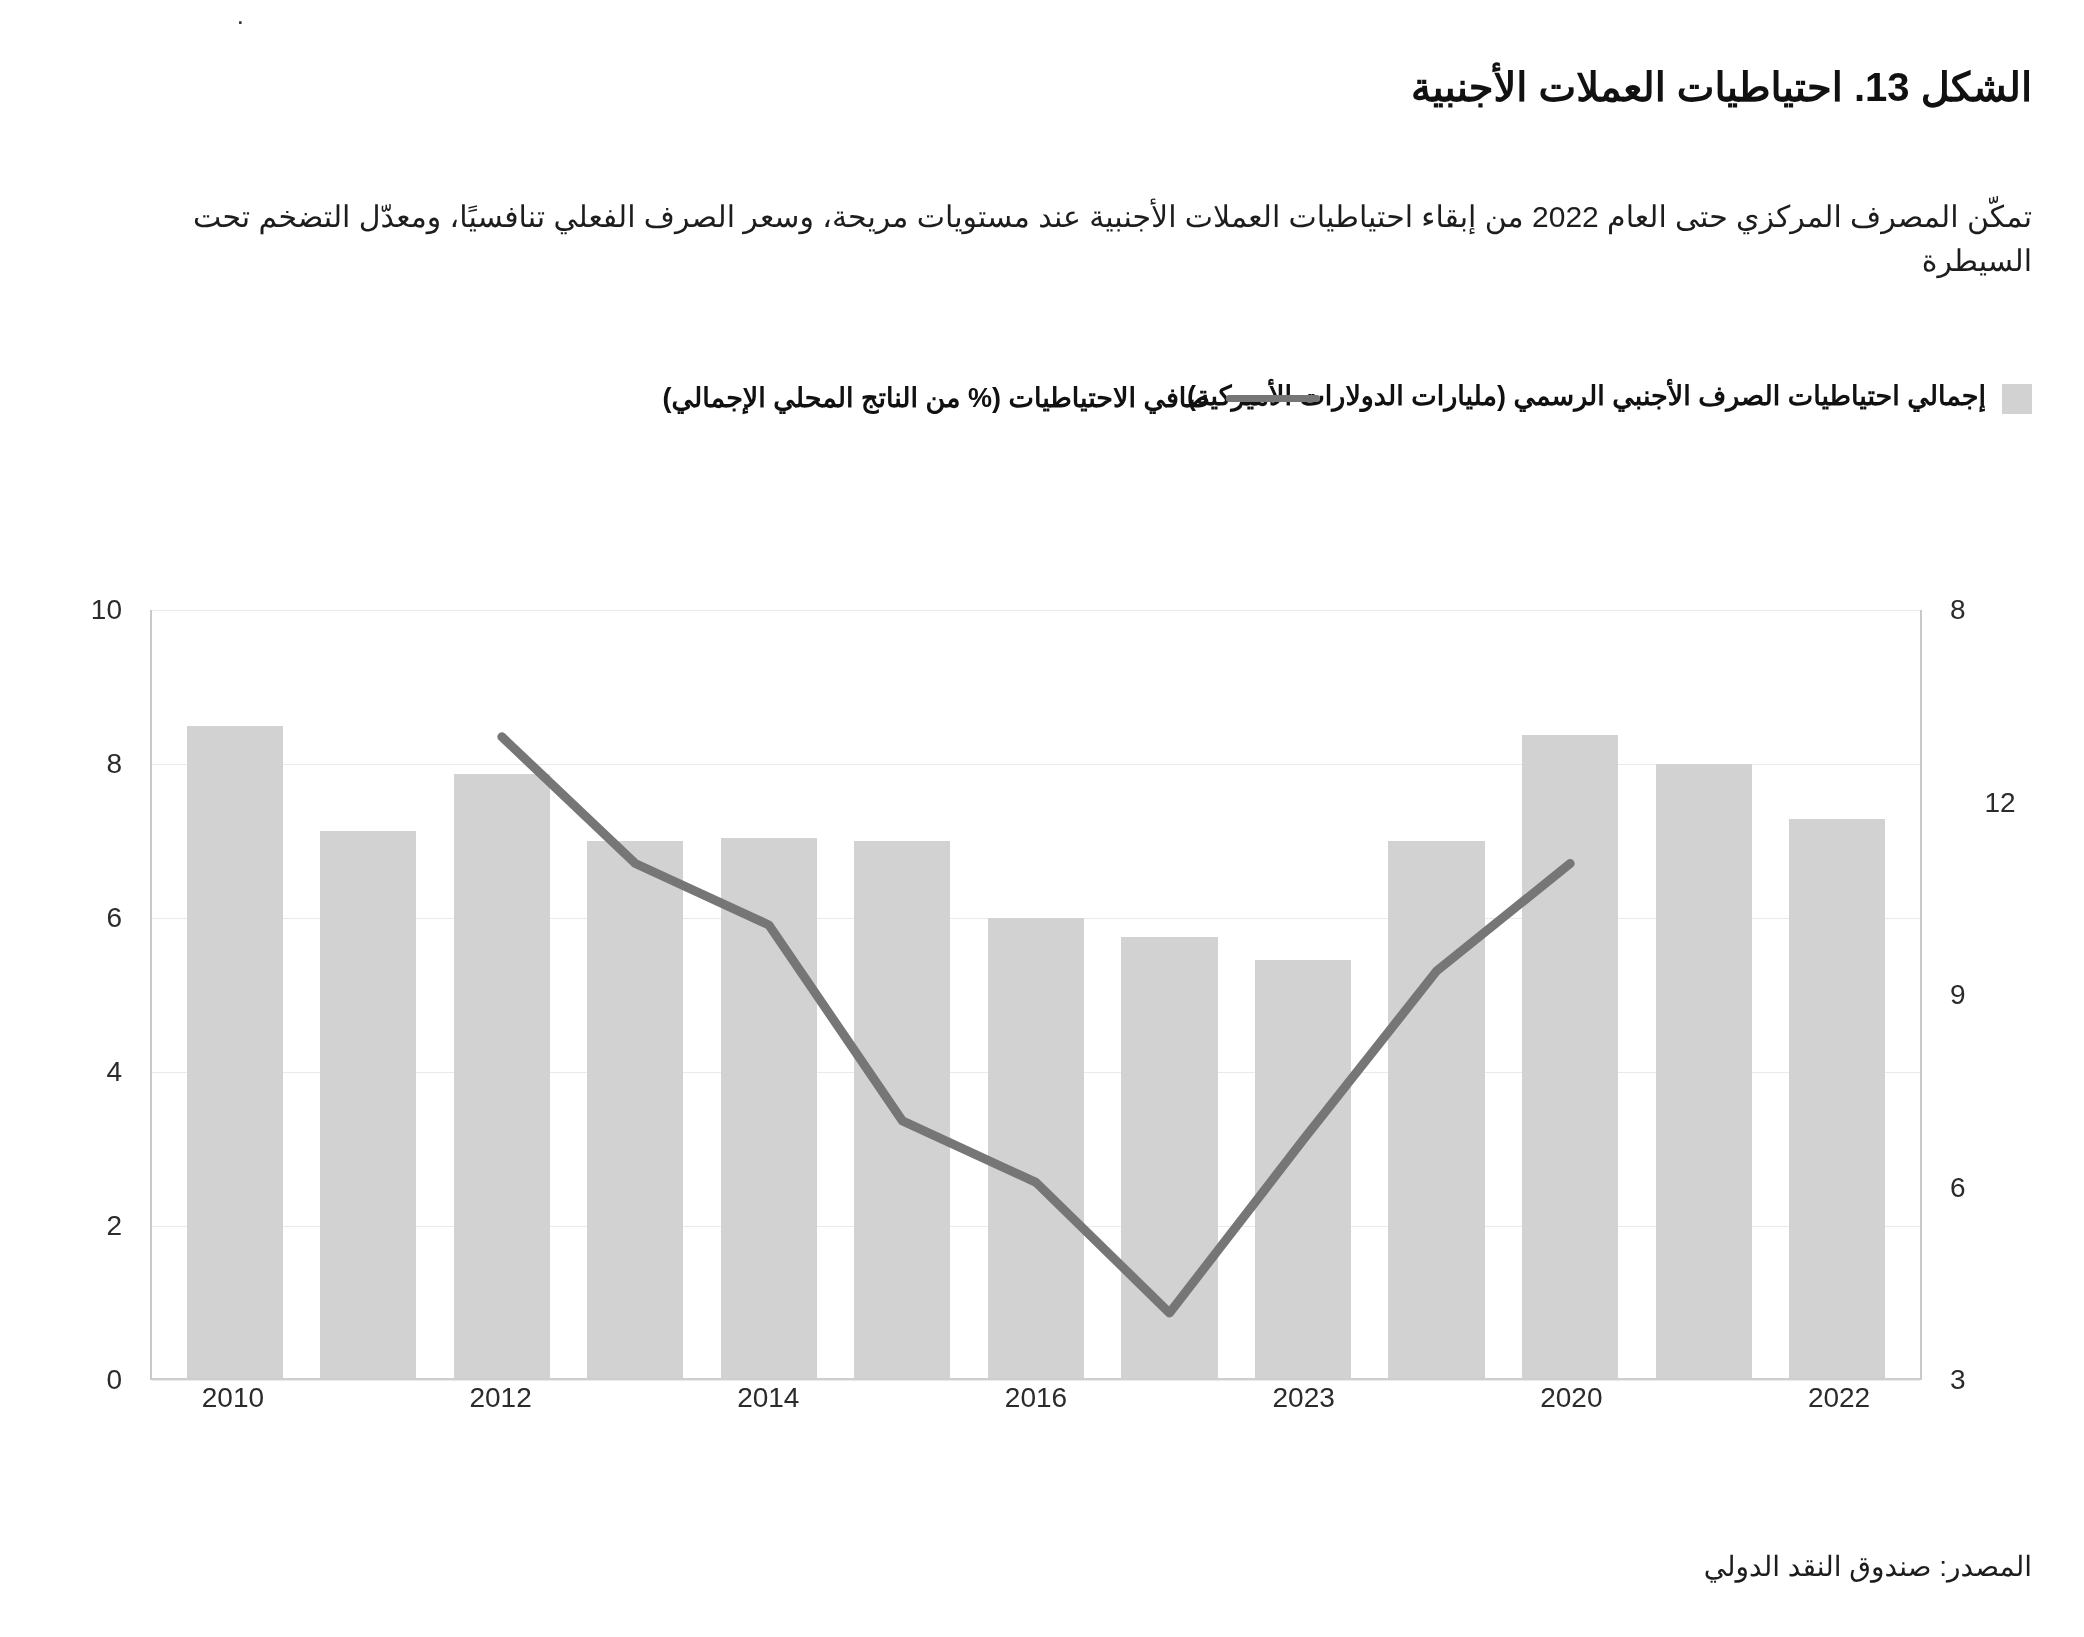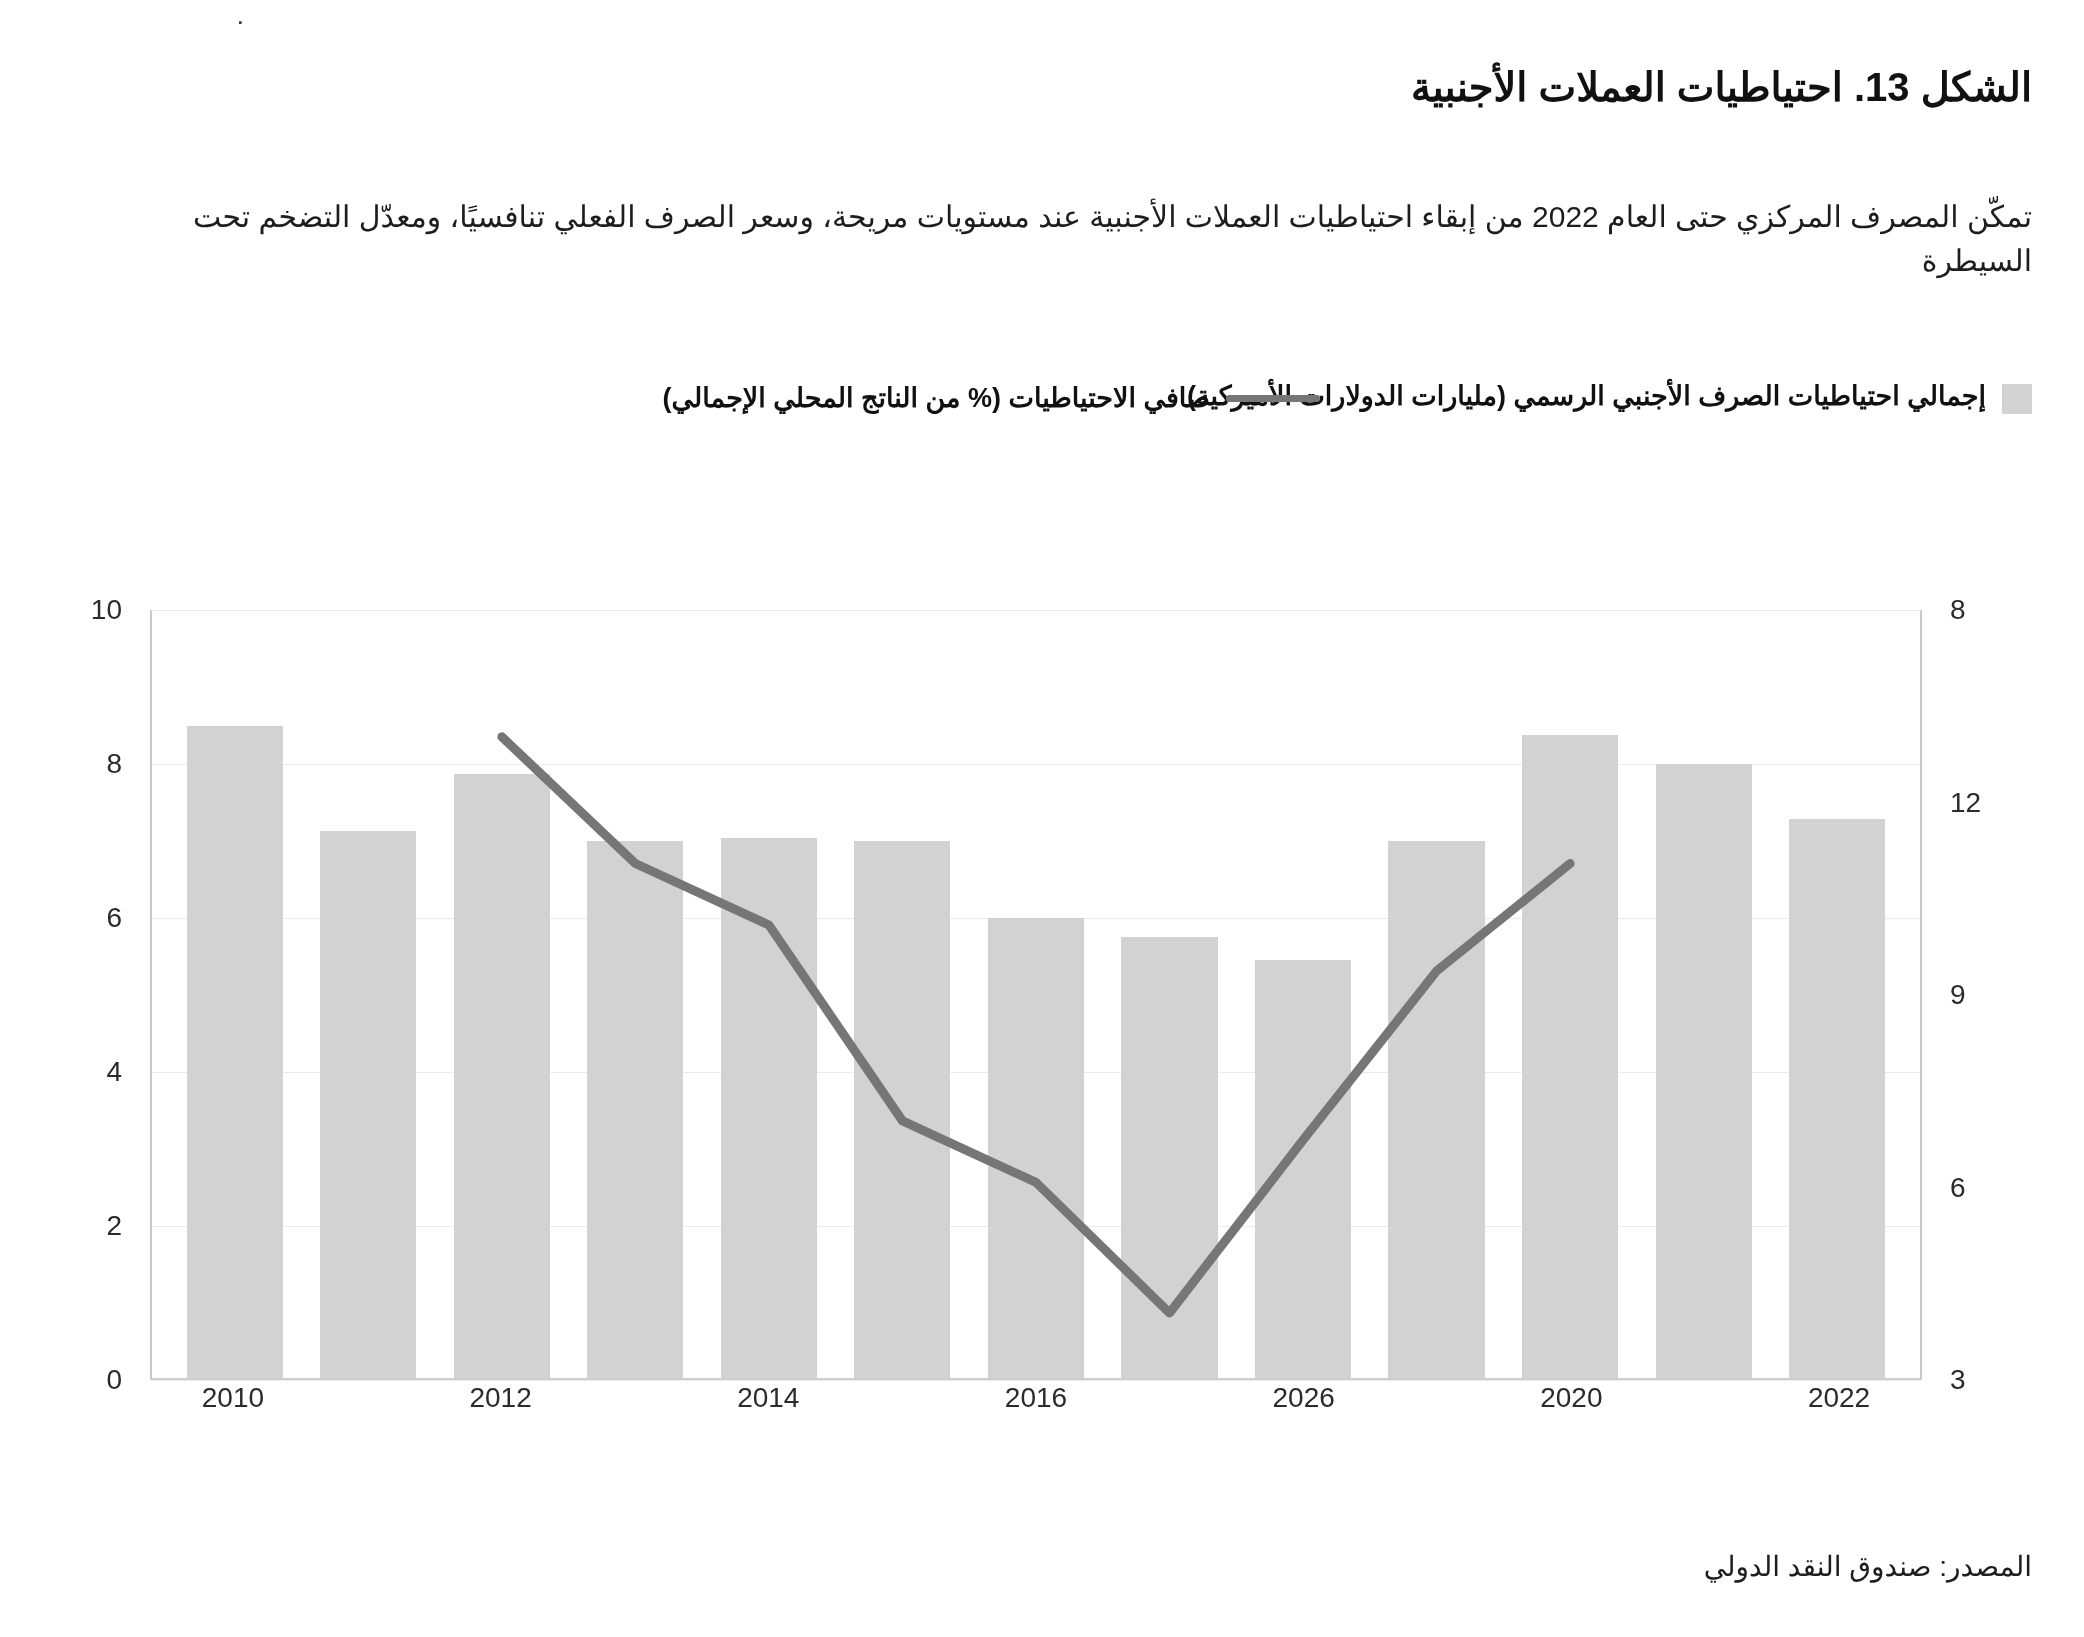--- a/index.html
+++ b/index.html
@@ -234,21 +234,21 @@
         <div class="ytick" style="top: 616px;">2</div>
         <div class="ytick" style="top: 462px;">4</div>
         <div class="ytick" style="top: 308px;">6</div>
         <div class="ytick" style="top: 154px;">8</div>
         <div class="ytick" style="top: 0px;">10</div>
       </div>
     <div class="ylabels-right" id="rightTicks">
         <div class="ytick" style="top: 770px;">3</div>
         <div class="ytick" style="top: 577.5px;">6</div>
         <div class="ytick" style="top: 385px;">9</div>
-        <div class="ytick" style="top: 192.5px;">12</div>
+        <div class="ytick" style="top: 192.5px; text-align: center;">12</div>
         <div class="ytick" style="top: 0px;">8</div>
       </div>
 
     <div class="plot" id="plot">
         <div class="gridline" style="top: 0px;"></div>
         <div class="gridline" style="top: 154px;"></div>
         <div class="gridline" style="top: 308px;"></div>
         <div class="gridline" style="top: 462px;"></div>
         <div class="gridline" style="top: 616px;"></div>
         <div class="gridline" style="top: 770px;"></div>
@@ -301,21 +301,21 @@
 
     <div class="xlabels" id="xlabels">
         <div class="xslot">2010</div>
         <div class="xslot"></div>
         <div class="xslot">2012</div>
         <div class="xslot"></div>
         <div class="xslot">2014</div>
         <div class="xslot"></div>
         <div class="xslot">2016</div>
         <div class="xslot"></div>
-        <div class="xslot">2026</div>
+        <div class="xslot">2023</div>
         <div class="xslot"></div>
         <div class="xslot">2020</div>
         <div class="xslot"></div>
         <div class="xslot">2022</div>
       </div>
   </div>
 
   <div class="source">المصدر: صندوق النقد الدولي</div>
 </div>
 

